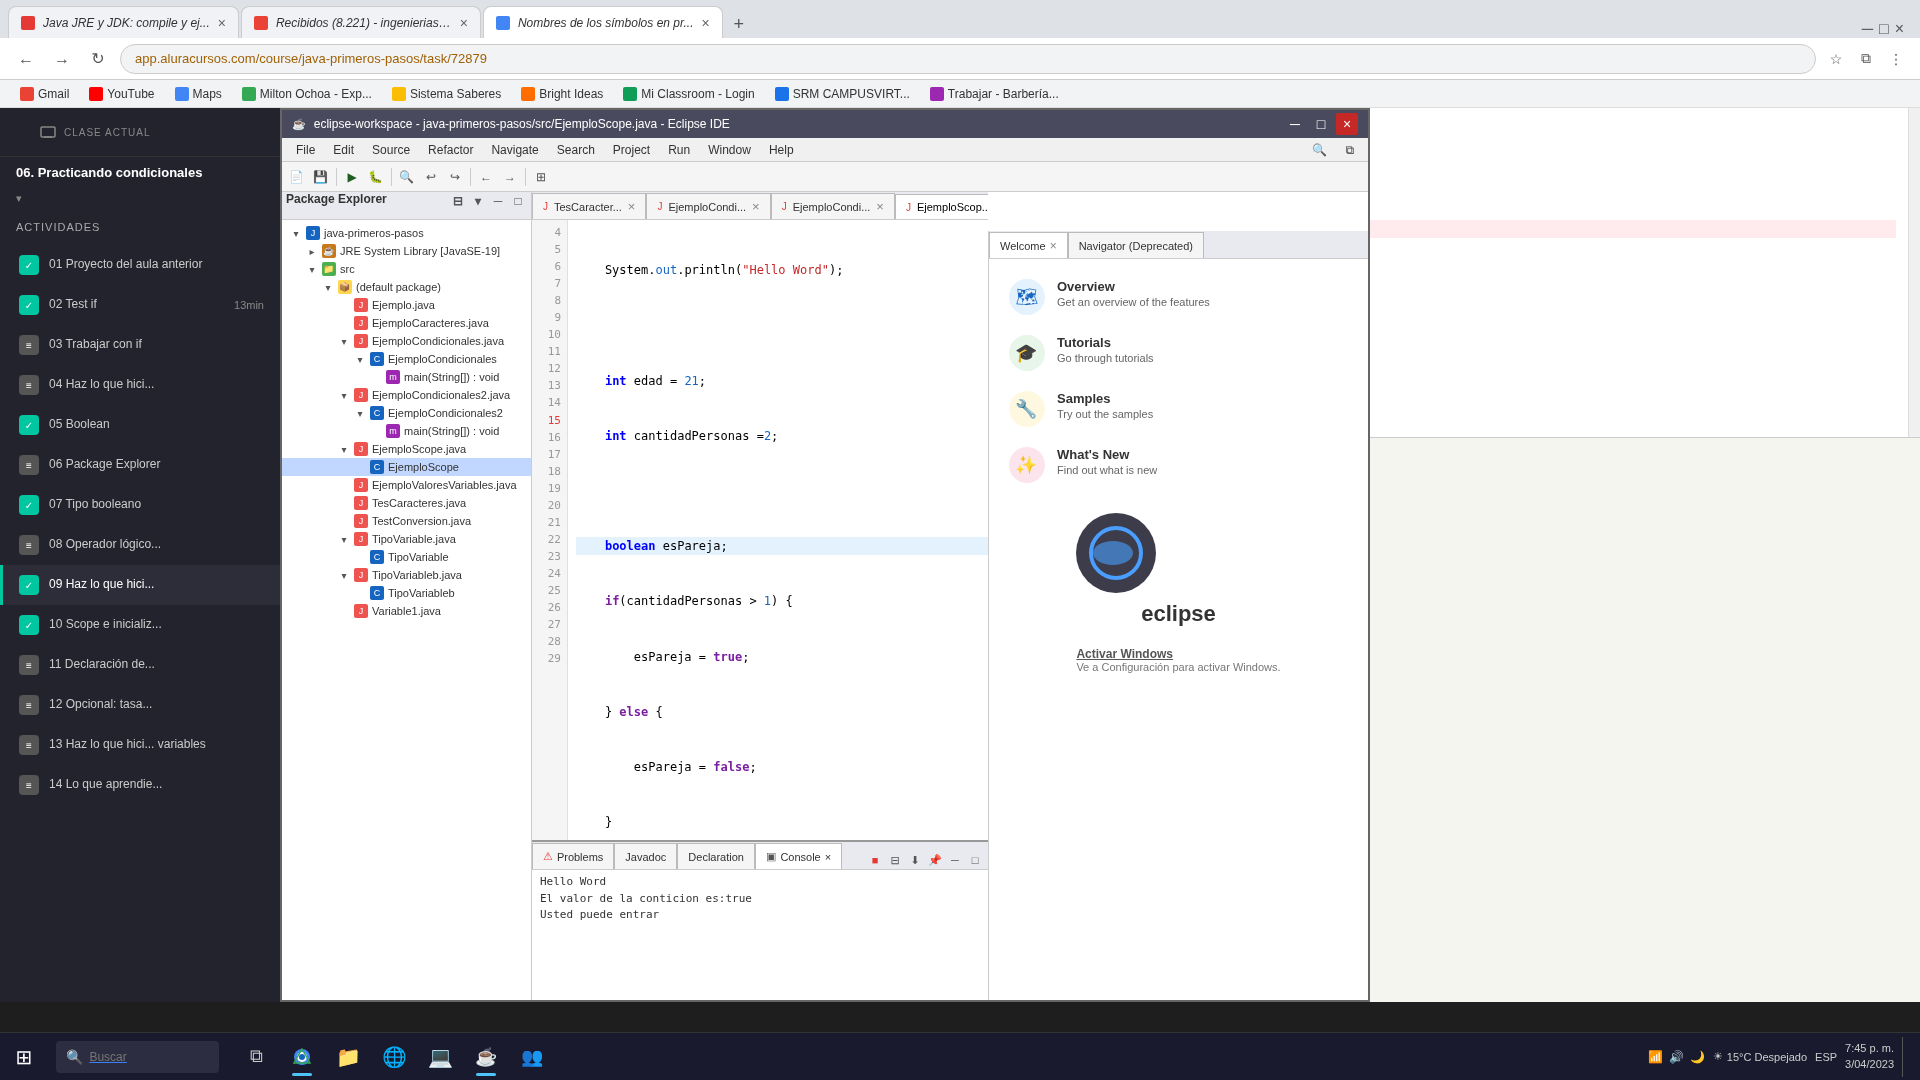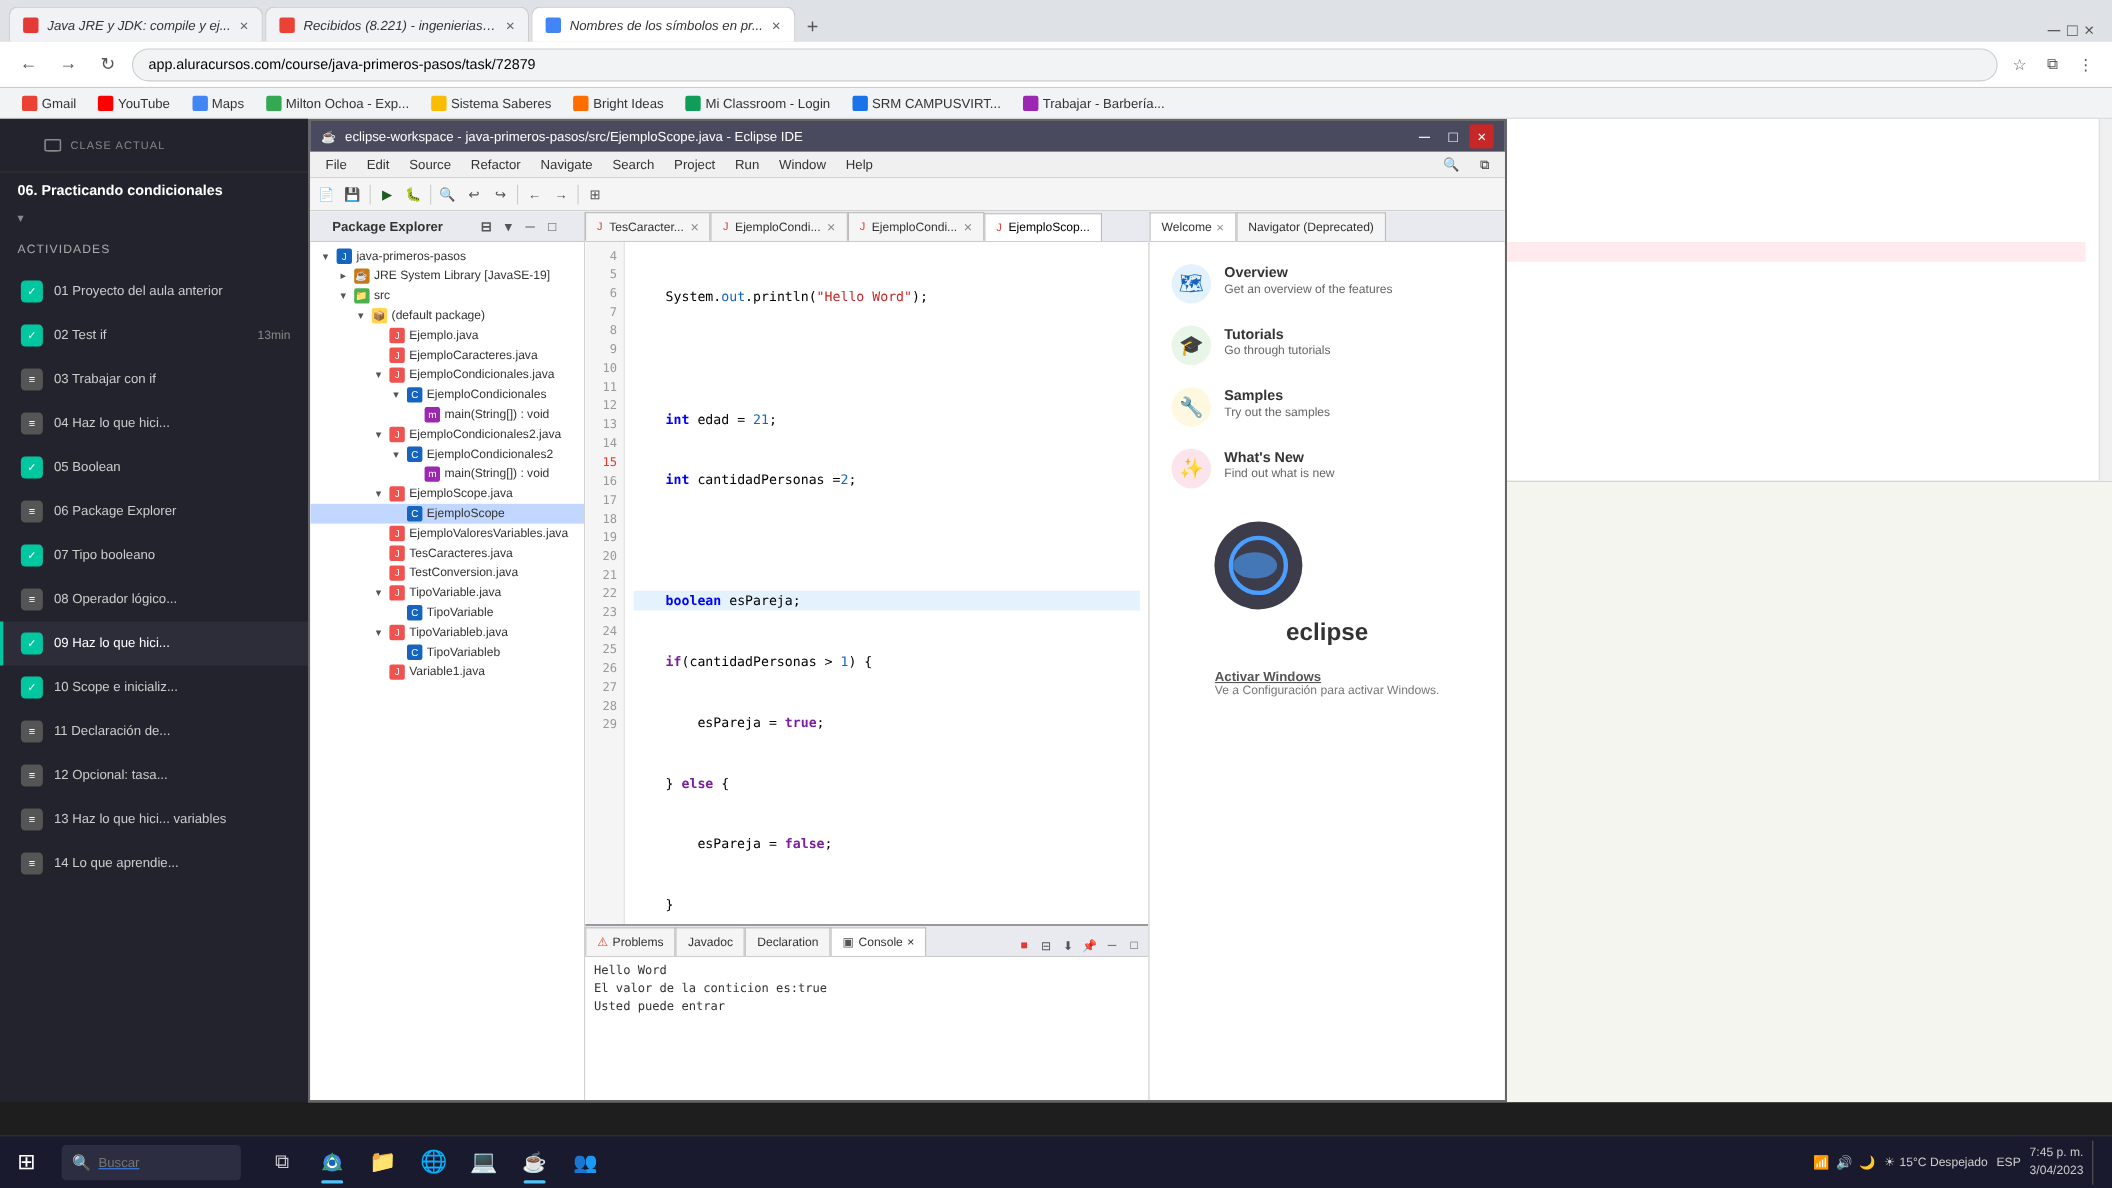--- a/index.html
+++ b/index.html
@@ -10,21 +10,21 @@
     .tab-bar { background: #dee1e6; height: 38px; display: flex; align-items: flex-end; padding: 0 8px; gap: 2px; }
     .tab { height: 32px; background: #f0f2f5; border-radius: 8px 8px 0 0; display: flex; align-items: center; padding: 0 12px; gap: 8px; font-size: 12px; color: #333; min-width: 180px; max-width: 240px; cursor: pointer; border: 1px solid #ccc; border-bottom: none; }
     .tab.active { background: #fff; }
     .tab .tab-favicon { width: 14px; height: 14px; border-radius: 2px; flex-shrink: 0; }
     .tab .tab-title { flex: 1; overflow: hidden; text-overflow: ellipsis; white-space: nowrap; font-size: 12px; font-style: italic; }
     .tab .tab-close { font-size: 14px; color: #666; cursor: pointer; }
     .tab-new { width: 28px; height: 28px; display: flex; align-items: center; justify-content: center; border-radius: 50%; cursor: pointer; font-size: 18px; color: #555; }
 
     .address-bar { background: #fff; height: 42px; display: flex; align-items: center; padding: 0 12px; gap: 8px; border-bottom: 1px solid #ccc; }
     .nav-btn { width: 28px; height: 28px; display: flex; align-items: center; justify-content: center; border-radius: 50%; cursor: pointer; color: #555; font-size: 16px; }
-    .address-input { flex: 1; height: 30px; border: 1px solid #ccc; border-radius: 15px; padding: 0 14px; font-size: 13px; color: #000000; background: #f1f3f4; outline: none; }
+    .address-input { flex: 1; height: 30px; border: 1px solid #ccc; border-radius: 15px; padding: 0 14px; font-size: 13px; color: #a16207; background: #f1f3f4; outline: none; }
     .addr-icons { display: flex; gap: 6px; align-items: center; }
     .addr-icon { width: 24px; height: 24px; display: flex; align-items: center; justify-content: center; border-radius: 50%; cursor: pointer; color: #555; font-size: 14px; }
 
     
     .bookmarks-bar { background: #f1f3f4; height: 32px; display: flex; align-items: center; padding: 0 12px; gap: 4px; border-bottom: 1px solid #ddd; }
     .bookmark-item { display: flex; align-items: center; gap: 4px; padding: 4px 8px; border-radius: 4px; cursor: pointer; font-size: 12px; color: #333; white-space: nowrap; }
     .bookmark-favicon { width: 14px; height: 14px; border-radius: 2px; }
     .bm-yt { background: #f00; }
     .bm-gmail { background: #ea4335; }
     .bm-maps { background: #4285f4; }
@@ -63,21 +63,21 @@
     .eclipse-menu-item { padding: 2px 8px; font-size: 12px; color: #333; cursor: pointer; border-radius: 2px; }
     .eclipse-toolbar { background: #f5f5f5; height: 30px; display: flex; align-items: center; padding: 0 4px; gap: 2px; border-bottom: 1px solid #ccc; }
     .toolbar-btn { width: 22px; height: 22px; display: flex; align-items: center; justify-content: center; cursor: pointer; border-radius: 2px; color: #555; font-size: 12px; }
     .toolbar-sep { width: 1px; height: 18px; background: #ccc; margin: 0 2px; }
 
     
     .eclipse-body { flex: 1; display: flex; overflow: hidden; }
 
     
     .pkg-explorer { width: 250px; background: #fff; border-right: 1px solid #ccc; display: flex; flex-direction: column; flex-shrink: 0; }
-    .pkg-explorer-header { background: #e8eaf0; height: 28px; display: flex; align-items: center; padding: 0 20px; gap: 4px; border-bottom: 1px solid #ccc; font-size: 12px; font-weight: bold; color: #333; }
+    .pkg-explorer-header { background: #e8eaf0; height: 28px; display: flex; align-items: flex-start; padding: 0 4px; gap: 4px; border-bottom: 1px solid #ccc; font-size: 12px; font-weight: bold; color: #333; }
     .pkg-tree { flex: 1; overflow-y: auto; font-size: 11px; padding: 4px 0; }
     .tree-item { display: flex; align-items: center; gap: 4px; padding: 2px 0; cursor: pointer; white-space: nowrap; }
     .tree-item.selected { background: #c2d7ff; }
     .tree-indent { display: inline-block; flex-shrink: 0; }
     .tree-toggle { width: 12px; height: 12px; display: inline-flex; align-items: center; justify-content: center; font-size: 10px; color: #555; }
     .tree-icon { width: 14px; height: 14px; border-radius: 2px; display: inline-flex; align-items: center; justify-content: center; font-size: 9px; flex-shrink: 0; }
     .icon-project { background: #1565c0; color: #fff; }
     .icon-jre { background: #c8781a; color: #fff; }
     .icon-src { background: #4caf50; color: #fff; }
     .icon-pkg { background: #ffd54f; color: #333; }
@@ -100,21 +100,21 @@
 
     
     .kw { color: #7b1fa2; font-weight: bold; }
     .kw-type { color: #0000ff; font-weight: bold; }
     .str { color: #c62828; }
     .comment { color: #2e7d32; font-style: italic; }
     .method-call { color: #1565c0; }
     .num { color: #1565c0; }
 
     
-    .right-panel { width: 324px; background: #fff; border-left: 1px solid #ccc; display: flex; flex-direction: column; }
+    .right-panel { width: 380px; background: #fff; border-left: 1px solid #ccc; display: flex; flex-direction: column; margin-top: 39px; }
     .right-panel-tabs { background: #e8eaf0; height: 28px; display: flex; align-items: flex-end; border-bottom: 1px solid #ccc; }
     .right-panel-tab { height: 26px; display: flex; align-items: center; padding: 0 10px; font-size: 11px; color: #333; cursor: pointer; background: #f5f5f5; border: 1px solid #bbb; border-bottom: none; }
     .right-panel-tab.active { background: #fff; }
     .eclipse-welcome { padding: 20px; flex: 1; overflow: auto; }
     .welcome-item { display: flex; align-items: flex-start; gap: 12px; margin-bottom: 20px; cursor: pointer; }
     .welcome-icon { width: 36px; height: 36px; border-radius: 50%; display: flex; align-items: center; justify-content: center; font-size: 18px; flex-shrink: 0; }
     .wi-overview { background: #e3f2fd; color: #1565c0; }
     .wi-tutorials { background: #e8f5e9; color: #2e7d32; }
     .wi-samples { background: #fff8e1; color: #f57f17; }
     .wi-whatsnew { background: #fce4ec; color: #c62828; }

